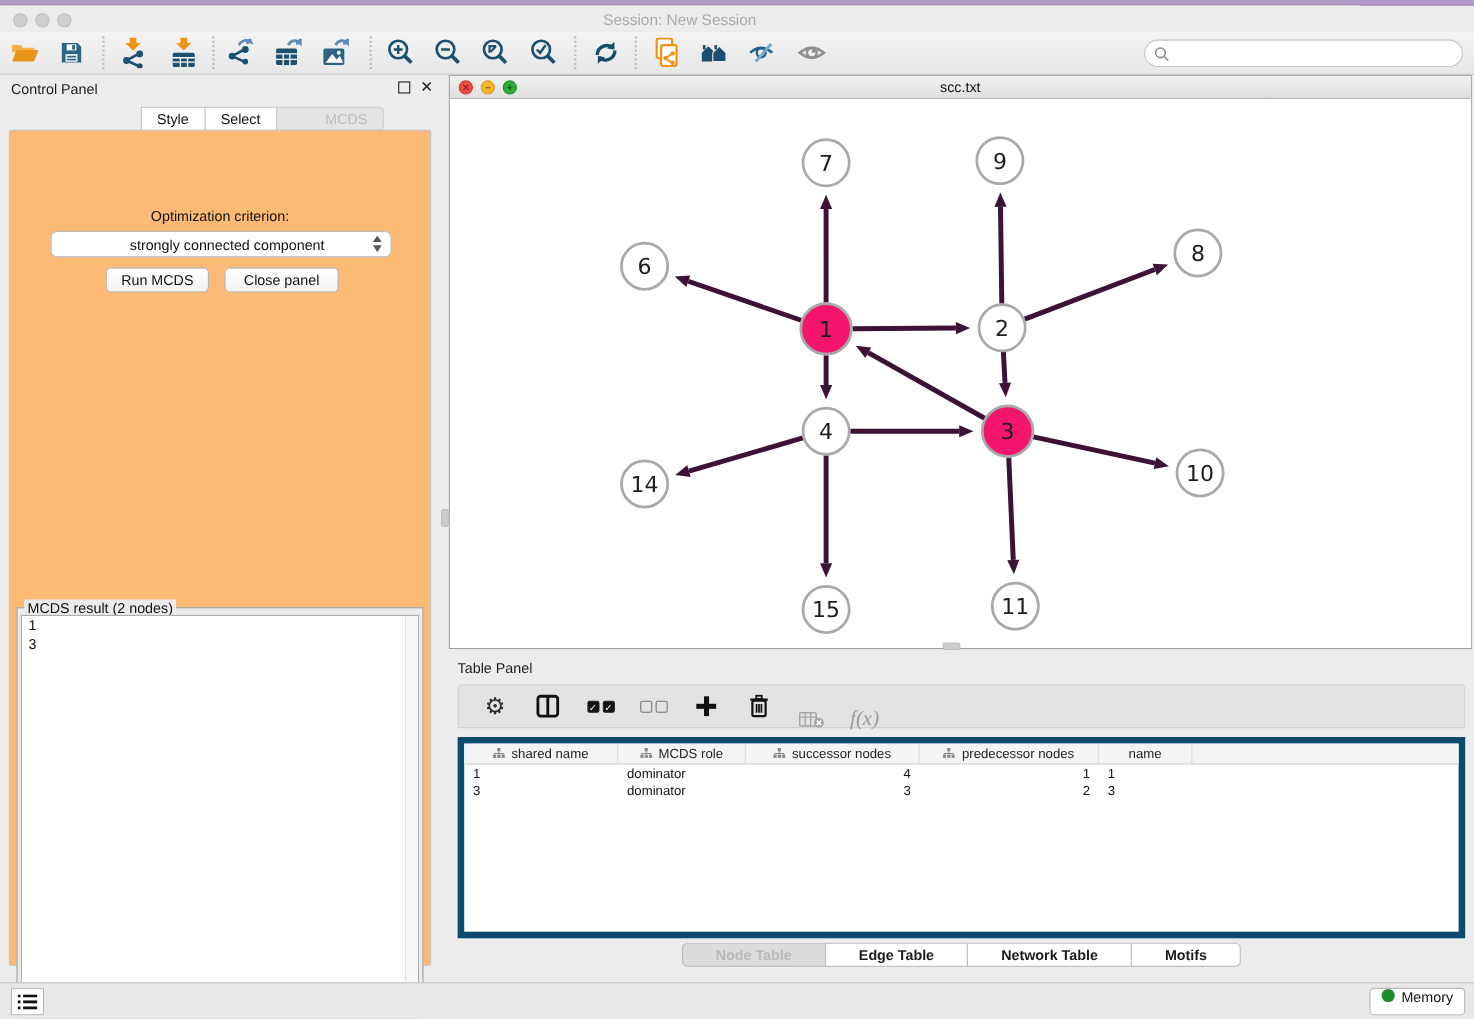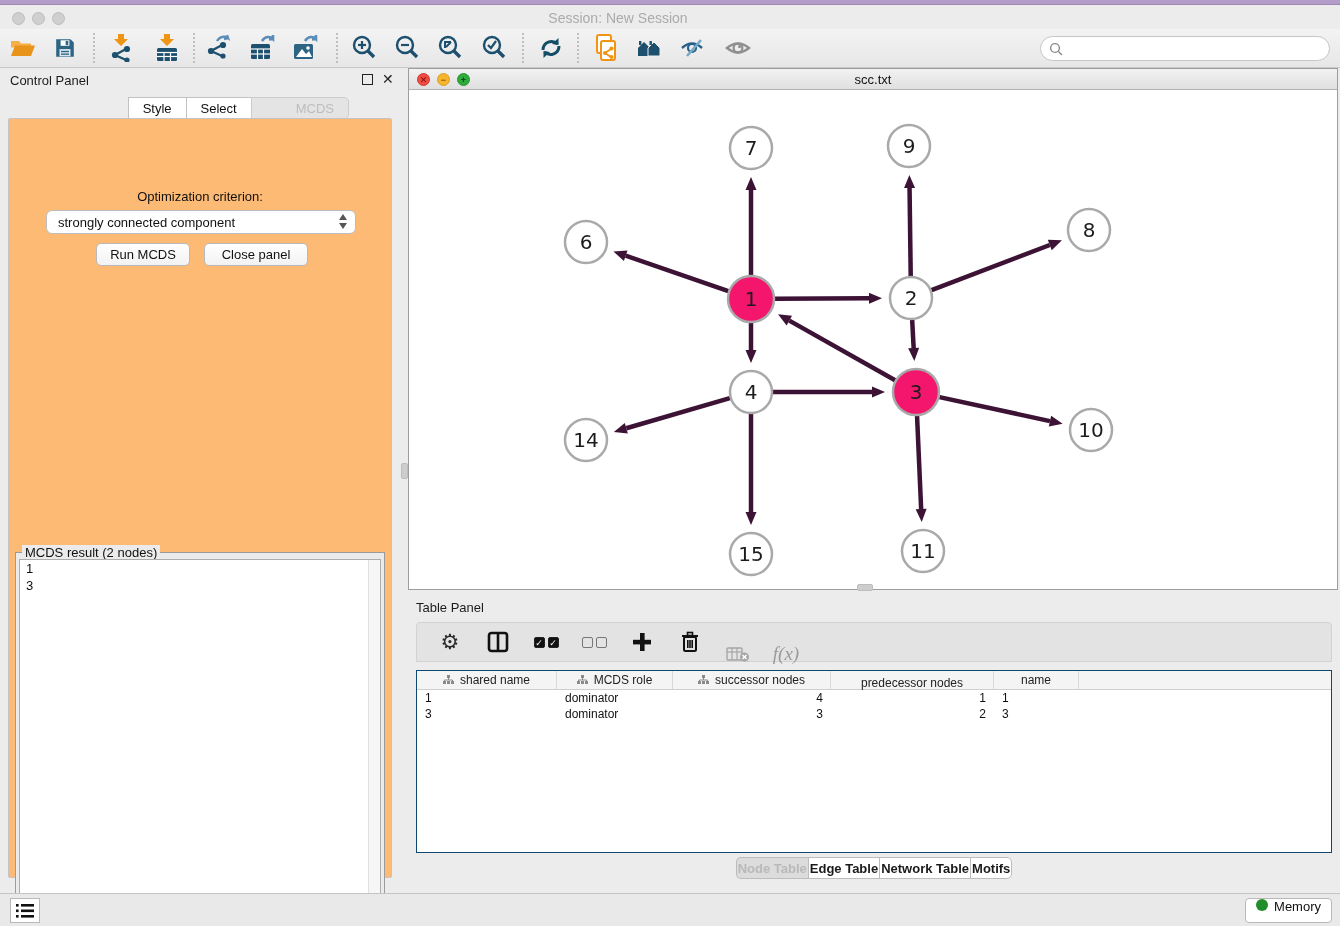--- a/index.html
+++ b/index.html
@@ -23,21 +23,21 @@
   .cp-title { position:absolute; left:10px; top:5px; font-size:13px; color:#1c1c1c; }
   .panel-winbtns { position:absolute; display:flex; gap:9px; align-items:center; }
   .float-btn { width:11px; height:11px; border:1.6px solid #222; background:transparent; }
   .close-x { font-size:14px; font-weight:bold; color:#222; line-height:11px; }
   .cp-tabs { position:absolute; left:0; top:29px; width:100%; display:flex; justify-content:center; }
   .cp-tab { height:22px; padding:0 14px; font-size:13px; background:#fff; border:1px solid #c2c2c2; border-right:none; display:flex; align-items:center; color:#111; cursor:pointer; }
   .cp-tab:first-child { border-radius:4px 0 0 4px;margin-top:30px; }
   .cp-tab.selected { background:#e4e4e4; color:#bdbdbd; border:1px solid #cccccc; border-radius:0 5px 5px 0; cursor:default;padding-left:44px; }
   .cp-body { position:absolute; left:8px; top:50px; width:384px; height:760px; background:#fdba74; border:1px solid #c4c4c4; border-radius:2px; }
   .opt-label { position:absolute; left:0; width:100%; top:70px; text-align:center; font-size:13px; color:#111; }
-  .criterion-select { position:absolute; left:37px; top:91px; width:310px; height:24px; background:#fff; border:1px solid #bdbdbd; border-radius:6px; display:flex; align-items:center; padding-left:11px; font-size:13px; color:#111; cursor:pointer; }
+  .criterion-select { position:absolute; left:37px; top:91px; width:310px; height:24px; background:#fff; border:1px solid #bdbdbd; border-radius:6px; display:flex; align-items:center; padding-left:11px; font-size:13px; color:#111; cursor:pointer;justify-content:center; }
   .sel-stepper { position:absolute; right:8px; top:3px; display:flex; flex-direction:column; gap:3px; }
   .tri-up { width:0; height:0; border-left:4px solid transparent; border-right:4px solid transparent; border-bottom:6px solid #555; }
   .tri-dn { width:0; height:0; border-left:4px solid transparent; border-right:4px solid transparent; border-top:6px solid #555; }
   .cp-btn { position:absolute; top:124px; height:23px; background:linear-gradient(#ffffff,#f2f2f2); border:1px solid #b9b9b9; border-radius:5px; font-size:13px; color:#111; display:flex; align-items:center; justify-content:center; cursor:pointer;text-align:center; }
   .result-box { position:absolute; left:6px; top:433px; width:370px; height:378px; border:1px solid #9b9b9b; background:#ebebeb; }
   .result-legend { position:absolute; left:6px; top:-8px; background:#ebebeb; padding:0 3px; font-size:13px; color:#111; }
   .result-list { position:absolute; left:3px; top:6px; right:3px; bottom:3px; background:#fff; border:1px solid #adadad; overflow:hidden; }
   .result-item { font-size:13px; color:#111; padding:1px 6px; }
   .result-scroll { position:absolute; right:0; top:0; bottom:0; width:12px; background:#f6f6f6; border-left:1px solid #e0e0e0; }
 
@@ -53,29 +53,29 @@
   .splitter-v { position:absolute; left:401px; top:463px; width:7px; height:16px; background:#cdcdcd; border:1px solid #bcbcbc; border-radius:2px; }
   .splitter-h { position:absolute; left:857px; top:584px; width:16px; height:7px; background:#cdcdcd; border:1px solid #bcbcbc; border-radius:2px; }
 
   
   .table-panel { position:absolute; left:408px; top:596px; width:932px; height:292px; }
   .tp-title { position:absolute; left:8px; top:4px; font-size:13px; color:#1c1c1c; }
   .tp-toolbar { position:absolute; left:8px; top:26px; width:916px; height:40px; background:#e3e3e3; border:1px solid #d2d2d2; border-radius:4px 4px 0 0; display:flex; align-items:center; gap:22px; padding-left:20px; }
   .tp-tool { width:26px; height:26px; display:flex; align-items:center; justify-content:center; cursor:pointer; }
   .tp-tool.disabled { cursor:default;margin-top:24px; }
   .fx { font-family:"Liberation Serif","DejaVu Serif",serif; font-style:italic; font-size:19px; color:#9a9a9a; }
-  .tbl { position:absolute; left:8px; top:74px; width:916px; height:183px; background:#fff; border:1px solid #0c4a6e; }
+  .tbl { position:absolute; left:8px; top:74px; width:916px; height:183px; background:#fff; border:6px solid #0c4a6e; }
   .tbl-header { display:flex; height:19px; background:#f4f4f4; border-bottom:1px solid #cfcfcf; }
   .tbl-hcell { display:flex; align-items:center; justify-content:center; gap:6px; font-size:12px; color:#222; border-right:1px solid #d9d9d9; }
   .tbl-row { display:flex; height:16px; }
   .tbl-cell { font-size:12px; color:#111; padding:1px 8px; }
-  .c0{width:140px;} .c1{width:116px;} .c2{width:158px;} .c3{width:163px;flex-direction:column;} .c4{width:85px;}
+  .c0{width:140px;} .c1{width:116px;} .c2{width:158px;} .c3{width:163px;} .c4{width:85px;}
   .num { text-align:right; }
   .tp-tabs { position:absolute; left:0; top:261px; width:100%; display:flex; justify-content:center; }
-  .tp-tab { height:22px; padding:0 1px; font-size:13px; font-weight:bold; background:#fff; border:1px solid #bdbdbd; border-right:none; color:#1a1a1a; display:flex; align-items:center; cursor:pointer; }
+  .tp-tab { height:22px; padding:0 30px; font-size:13px; font-weight:bold; background:#fff; border:1px solid #bdbdbd; border-right:none; color:#1a1a1a; display:flex; align-items:center; cursor:pointer; }
   .tp-tab:last-child { border-right:1px solid #bdbdbd; border-radius:0 5px 5px 0; }
   .tp-tab.selected { background:#dcdcdc; color:#b9b9b9; border-radius:5px 0 0 5px; cursor:default; }
 
   
   .statusbar { position:absolute; left:0; top:893px; width:1340px; height:33px; background:#e9e9e9; border-top:1px solid #c4c4c4; }
   .sb-listbtn { position:absolute; left:10px; top:4px; width:30px; height:25px; background:#fff; border:1px solid #b9b9b9; display:flex; align-items:center; justify-content:center; cursor:pointer; }
   .sb-memory { position:absolute; right:8px; top:4px; height:25px; padding:0 10px; background:#fff; border:1px solid #b9b9b9; border-radius:4px; display:flex; align-items:flex-start; gap:6px; font-size:13px; color:#111; cursor:pointer; }
   .mem-dot { width:12px; height:12px; border-radius:50%; background:#1e8d2a; }
 
   .chk { width:11px; height:11px; border:1.5px solid #222; border-radius:2px; }

